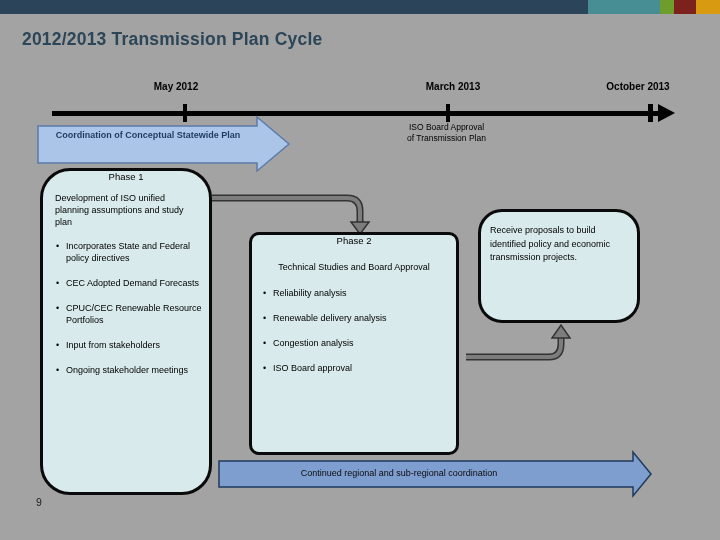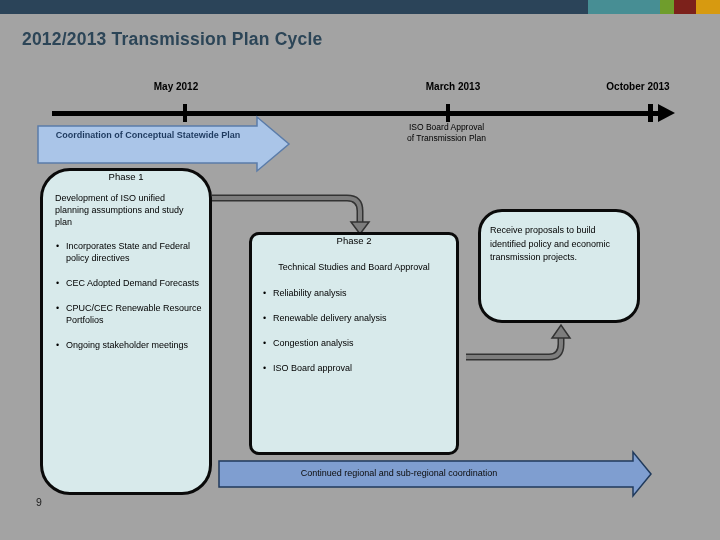--- a/index.html
+++ b/index.html
@@ -101,20 +101,21 @@
 
   <div class="coord-label">Coordination of Conceptual Statewide Plan</div>
 
   <div class="phase phase1">
     <div class="phase-title">Phase 1</div>
     <div class="phase-intro">Development of ISO unified planning assumptions and study plan</div>
     <ul>
       <li>Incorporates State and Federal policy directives</li>
       <li>CEC Adopted Demand Forecasts</li>
       <li>CPUC/CEC Renewable Resource Portfolios</li>
+      <li>Input from stakeholders</li>
       <li>Ongoing stakeholder meetings</li>
     </ul>
   </div>
 
   <div class="phase phase2">
     <div class="phase-title">Phase 2</div>
     <div class="phase-intro">Technical Studies and Board Approval</div>
     <ul>
       <li>Reliability analysis</li>
       <li>Renewable delivery analysis</li>

